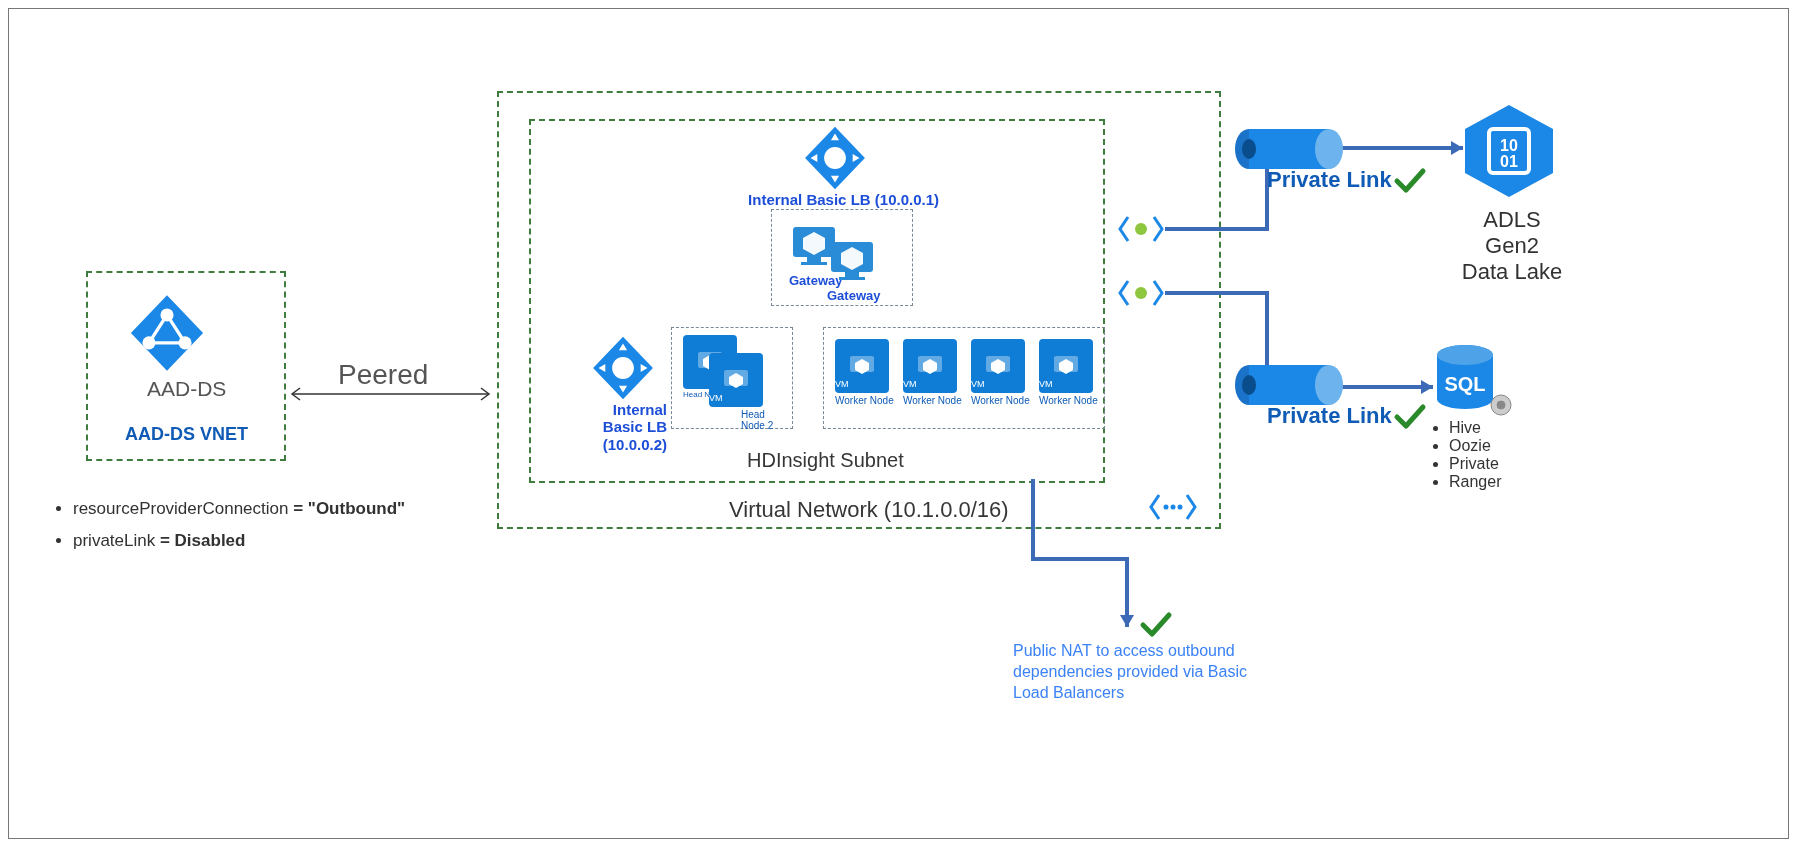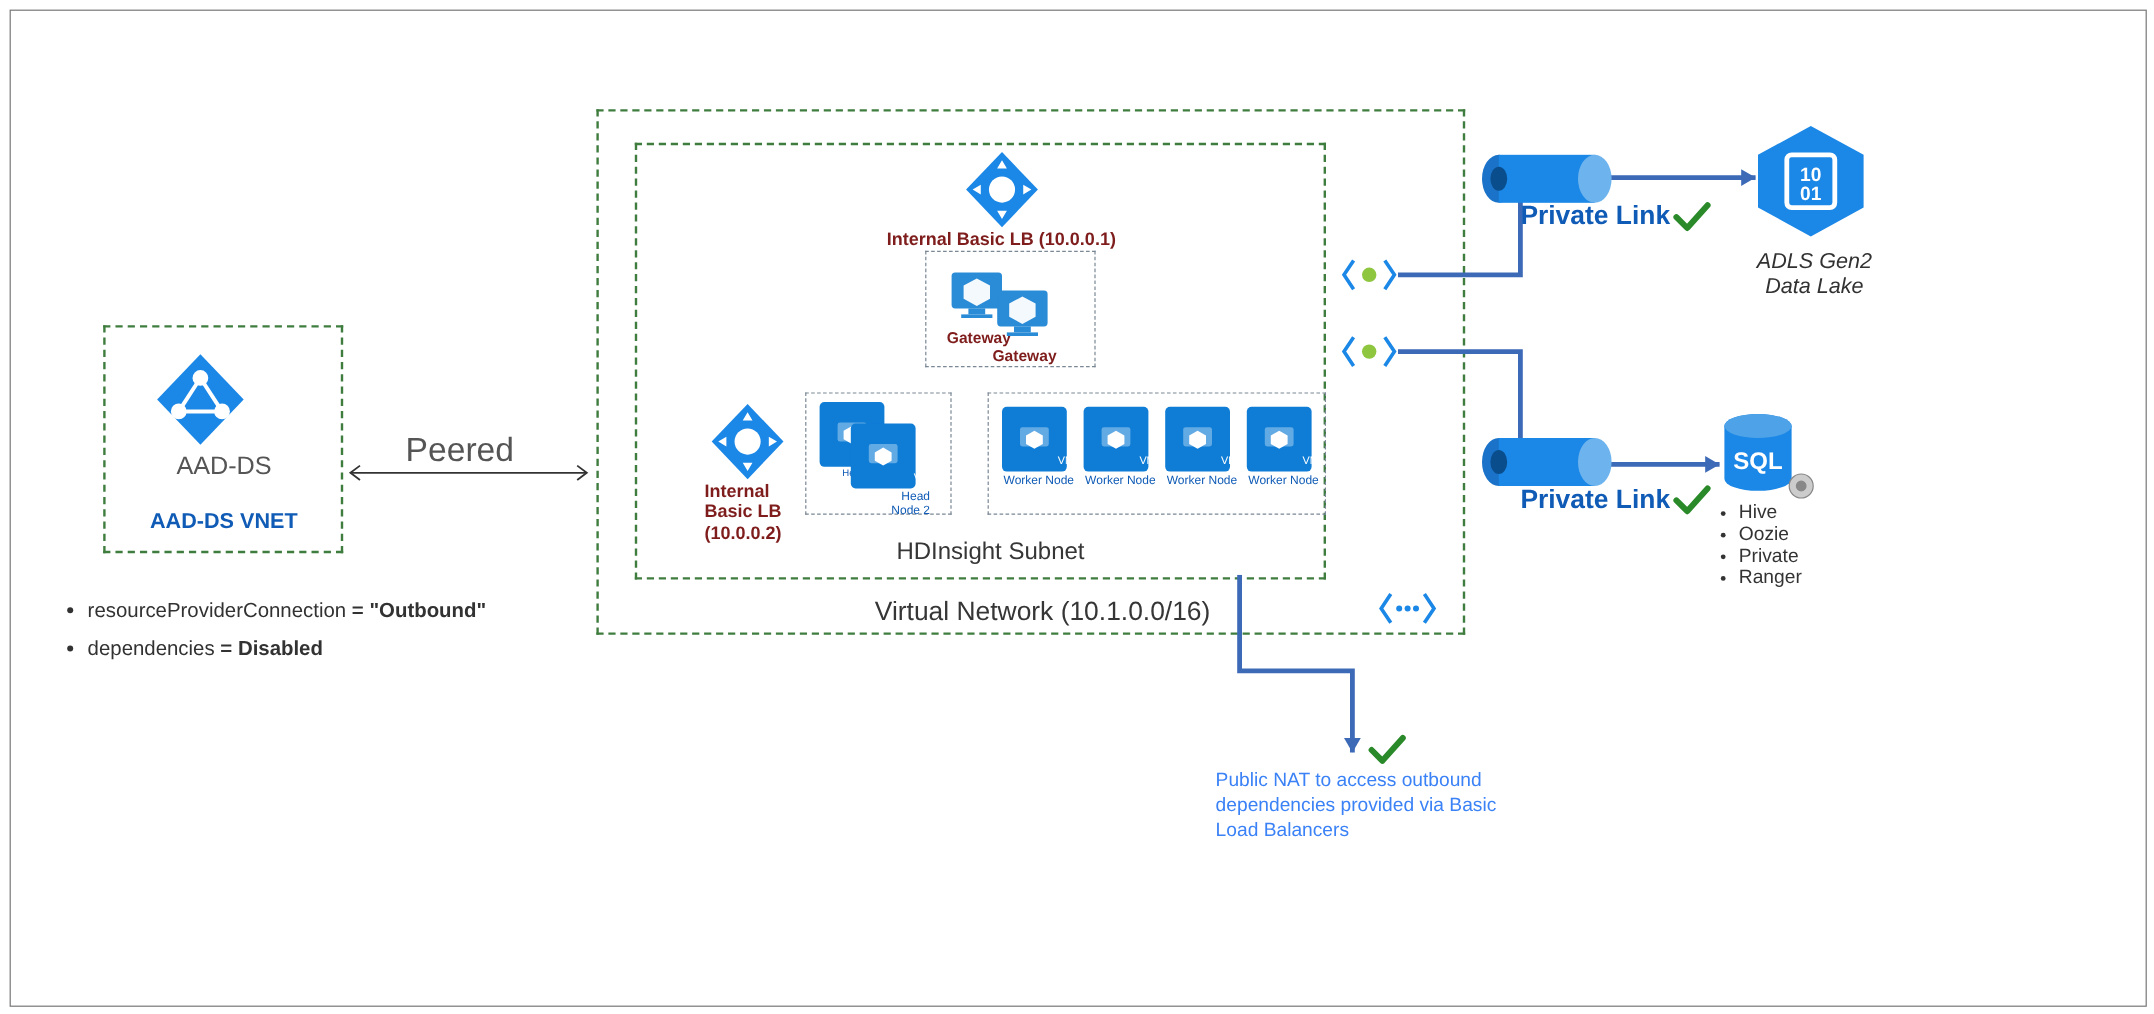--- a/index.html
+++ b/index.html
@@ -35,38 +35,38 @@
     position: absolute;
     border: 1.5px dashed #7a8794;
   }
   .label {
     position: absolute;
     font-size: 20px;
     color: #555;
   }
   .blue-lb-label {
     position: absolute;
-    color: #7f1d1d;
+    color: #1d4ed8;
     font-weight: 600;
     font-size: 15px;
-    text-align: left;
+    text-align: right;
   }
   .vm-box {
     width: 54px;
     height: 54px;
     background: #0f7dd6;
     border-radius: 4px;
     display: flex;
     align-items: center;
     justify-content: center;
     flex-shrink: 0;
   }
   .vm-tile {
     position: absolute;
-    text-align: right;
+    text-align: left;
   }
   .vm-tile .cap {
     font-size: 10px;
     color: #0f5bb5;
     margin-top: 4px;
   }
   .pl-label {
     position: absolute;
     color: #0f5bb5;
     font-weight: 700;
@@ -88,22 +88,21 @@
   .notes ul {
     padding-left: 18px;
     margin: 0;
   }
   .notes li {
     margin-bottom: 12px;
   }
   .adls-label {
     position: absolute;
     text-align: center;
-    font-size: 18px;
-    font-style: italic;
+    font-size: 22px;
   }
 </style>
 </head>
 <body>
 
 <div class="frame">
 <div class="stage">
 
 <div class="dashed-box" style="left:77px; top:262px; width:196px; height:186px;"></div>
 
@@ -125,21 +124,21 @@
   <polyline points="16,4 8,10 16,16" fill="none" stroke="#333" stroke-width="1.5"></polyline>
   <polyline points="197,4 205,10 197,16" fill="none" stroke="#333" stroke-width="1.5"></polyline>
 </svg>
 
 <div class="notes" style="left:46px; top:490px; width:400px;">
   <ul>
     <li>
       <span>resourceProviderConnection</span><b> = "Outbound"</b>
     </li>
     <li>
-      <span>dependencies</span><b> = Disabled</b>
+      <span>privateLink</span><b> = Disabled</b>
     </li>
   </ul>
 </div>
 
 <div class="dashed-box" style="left:488px; top:82px; width:720px; height:434px;"></div>
 <div class="label" style="left:720px; top:488px; font-size:22px; color:#363636;">Virtual Network (10.1.0.0/16)</div>
 
 <svg style="position:absolute; left:1138px; top:480px;" width="52" height="36" viewBox="0 0 52 36">
   <polyline points="12,6 4,18 12,30" fill="none" stroke="#1b87e6" stroke-width="3"></polyline>
   <polyline points="40,6 48,18 40,30" fill="none" stroke="#1b87e6" stroke-width="3"></polyline>

